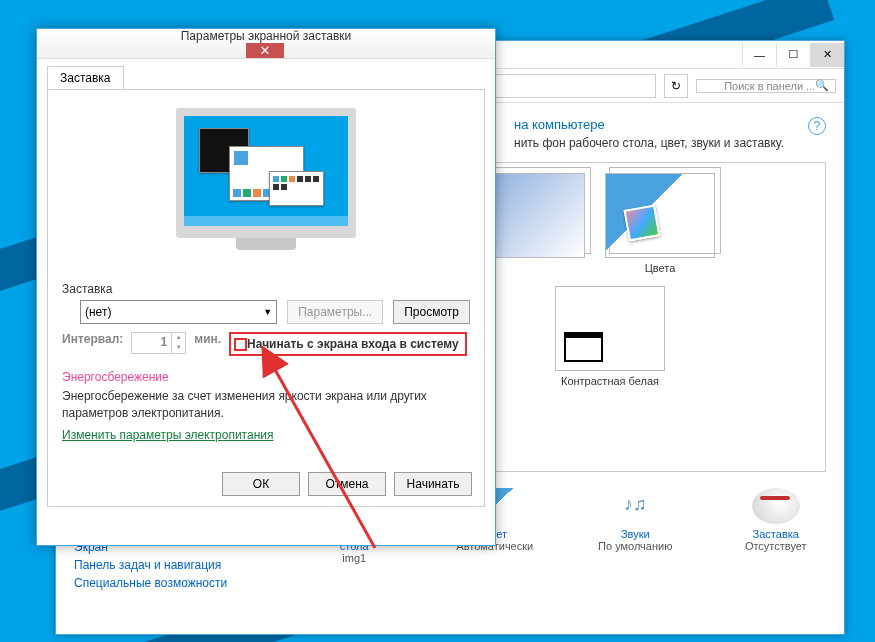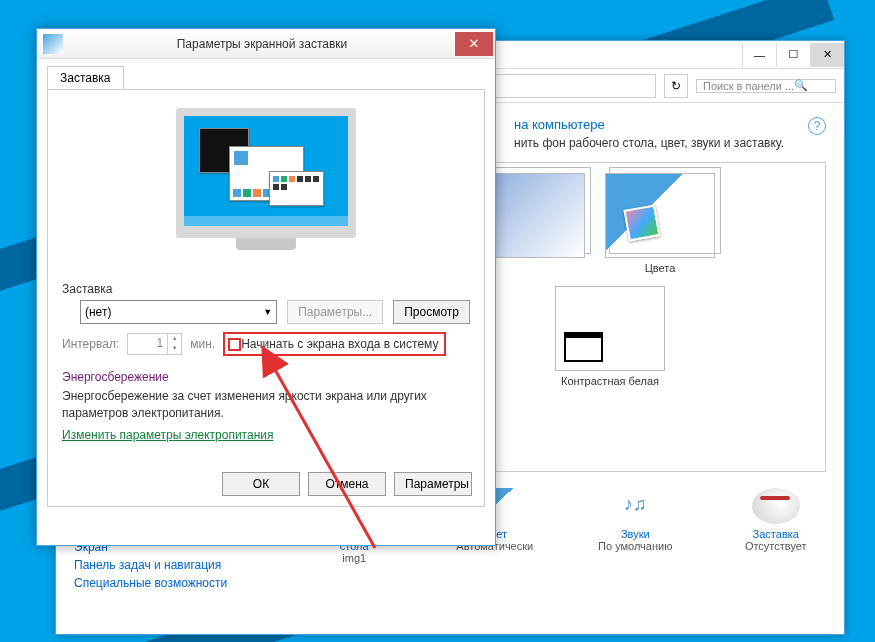--- a/index.html
+++ b/index.html
@@ -12,21 +12,21 @@
 .stripe3 { width: 900px; height: 40px; left: -50px; top: 560px; }
 
 
 .cp-window { position: absolute; left: 55px; top: 40px; width: 790px; height: 595px; background: #fff; border: 1px solid #4aa3df; box-shadow: 0 0 8px rgba(0,0,0,0.3); }
 .cp-titlebar { height: 28px; background: #fff; border-bottom: 1px solid #ddd; display: flex; align-items: center; justify-content: flex-end; }
 .cp-winbtn { width: 34px; height: 24px; border-left: 1px solid #ddd; display: flex; align-items: center; justify-content: center; font-size: 11px; cursor: pointer; }
 .cp-winbtn.close { background: #d9d9d9; }
 .cp-toolbar { height: 34px; border-bottom: 1px solid #ddd; display: flex; align-items: center; padding: 0 8px; gap: 8px; }
 .cp-breadcrumb { flex: 1; height: 24px; border: 1px solid #ccc; display: flex; align-items: center; padding: 0 6px; font-size: 12px; }
 .cp-refresh { width: 24px; height: 24px; border: 1px solid #ccc; display: flex; align-items: center; justify-content: center; font-size: 12px; }
-.cp-search { width: 140px; height: 14px; border: 1px solid #ccc; padding: 0 6px; font-size: 11px; color: #888; display: flex; align-items: center; justify-content: flex-start; }
+.cp-search { width: 140px; height: 14px; border: 1px solid #ccc; padding: 0 6px; font-size: 11px; color: #888; display: flex; align-items: center; justify-content: flex-end; }
 .cp-content { position: relative; padding: 14px 18px; height: calc(100% - 62px); }
 .cp-heading { font-size: 13px; color: #006fb8; margin-bottom: 4px; }
 .cp-subheading { font-size: 12px; color: #333; margin-bottom: 12px; }
 .cp-help { position: absolute; right: 18px; top: 14px; width: 18px; height: 18px; border: 1px solid #4aa3df; border-radius: 50%; color: #4aa3df; font-size: 12px; text-align: center; line-height: 16px; }
 
 .themes-box { border: 1px solid #ccc; padding: 10px; margin-bottom: 10px; height: 310px; overflow: hidden; }
 .theme-row { display: flex; gap: 20px; margin-bottom: 12px; }
 .theme-item { text-align: center; font-size: 11px; color: #333; }
 .theme-thumb { width: 110px; height: 85px; margin-bottom: 4px; position: relative; }
 .theme-thumb.stack::before { content:''; position:absolute; right:-6px; top:-6px; width:100%; height:100%; background:#fff; border:1px solid #bbb; z-index:0;}
@@ -44,21 +44,21 @@
 .cp-bottom-item { text-align: center; font-size: 11px; flex: 1; }
 .cp-bottom-icon { width: 48px; height: 36px; margin: 0 auto 4px; position: relative; }
 .cp-bottom-label { color: #0066cc; text-decoration: none; display: block; }
 .cp-bottom-value { color: #555; font-size: 11px; }
 
 .cp-sidebar-links { position: absolute; left: 18px; bottom: 40px; font-size: 12px; }
 .cp-sidebar-links div { color: #0066cc; margin-bottom: 4px; cursor: pointer; }
 
 
 .ss-dialog { position: absolute; left: 36px; top: 28px; width: 460px; height: 518px; background: #fff; border: 1px solid #4aa3df; box-shadow: 0 0 12px rgba(0,0,0,0.35); z-index: 10; }
-.ss-titlebar { height: 30px; background: linear-gradient(to bottom, #fff, #f0f0f0); display: flex; align-items: center; border-bottom: 1px solid #ddd; }
+.ss-titlebar { height: 30px; background: linear-gradient(to bottom, #fff, #f0f0f0); display: flex; align-items: center; border-bottom: 1px solid #ddd; flex-direction: column; }
 .ss-title-icon { width: 20px; height: 20px; margin: 0 6px; background: linear-gradient(135deg,#4aa3df,#fff); }
 .ss-title { flex: 1; font-size: 12px; text-align: center; color: #333; }
 .ss-close { width: 38px; height: 24px; background: #c75050; color: #fff; display: flex; align-items: center; justify-content: center; font-size: 13px; margin-right: 2px; cursor: pointer; }
 .ss-body { padding: 6px 10px; }
 .ss-tab { display: inline-block; padding: 4px 12px; border: 1px solid #ccc; border-bottom: 1px solid #fff; font-size: 12px; position: relative; top: 1px; background: #fff; }
 .ss-panel { border: 1px solid #ccc; padding: 12px 14px 12px 14px; height: 418px; position: relative; }
 
 .ss-monitor { width: 200px; height: 160px; margin: 6px auto 14px; position: relative; }
 .ss-monitor-frame { width: 180px; height: 130px; border: 8px solid #d8d8d8; border-bottom-width: 12px; border-radius: 3px; background: #00a2e8; margin: 0 auto; position: relative; overflow: hidden; }
 .ss-monitor-stand { width: 60px; height: 12px; background: #c8c8c8; margin: 0 auto; border-radius: 0 0 4px 4px; }
@@ -79,31 +79,31 @@
 .mw3-icons span:nth-child(3){background:#e84;}
 .ss-taskbar { position:absolute; left:0; right:0; bottom:0; height:10px; background:rgba(255,255,255,0.3);}
 
 .ss-label { font-size: 12px; color: #333; margin-bottom: 4px; display: block; }
 .ss-controls-row { display: flex; gap: 10px; align-items: center; margin-bottom: 8px; padding-left: 18px; }
 .ss-select { flex: 1; height: 24px; border: 1px solid #888; font-size: 12px; padding: 0 4px; display: flex; align-items: center; justify-content: space-between; background: #fff; }
 .ss-select-arrow { font-size: 9px; }
 .ss-btn { height: 24px; padding: 0 10px; border: 1px solid #999; background: #f0f0f0; font-size: 12px; cursor: pointer; }
 .ss-btn.disabled { color: #999; border-color: #ccc; background: #f7f7f7; }
 
-.ss-interval-row { display: flex; align-items: center; gap: 8px; font-size: 12px; color: #888; }
+.ss-interval-row { display: flex; align-items: flex-start; gap: 8px; font-size: 12px; color: #888; font-weight: bold; }
 .ss-spinner { width: 55px; height: 22px; border: 1px solid #ccc; display: flex; }
 .ss-spinner-val { flex: 1; text-align: right; padding: 2px 4px; color: #888; }
 .ss-spinner-btns { width: 14px; display: flex; flex-direction: column; border-left: 1px solid #ccc; }
 .ss-spinner-btn { flex: 1; font-size: 6px; text-align: center; line-height: 9px; }
 .ss-checkbox { width: 13px; height: 13px; border: 2px solid #e03030; }
 .ss-checkbox-label { font-size: 12px; color: #333; }
 .ss-highlight { border: 2px solid #e03030; padding: 3px 6px 3px 3px; display: inline-flex; align-items: center; gap: 0; position: relative; }
 
 .ss-group { margin-top: 14px; }
-.ss-group-title { font-size: 12px; color: #701a75; margin-bottom: 4px; }
+.ss-group-title { font-size: 12px; color: #ec4899; margin-bottom: 4px; }
 .ss-group-text { font-size: 12px; color: #333; line-height: 1.4; }
 .ss-link { color: #15803d; text-decoration: underline; font-size: 12px; cursor: pointer; display: inline-block; margin-top: 6px; }
 
 .ss-footer { position: absolute; right: 12px; bottom: 10px; display: flex; gap: 8px; }
 .ss-footer .ss-btn { width: 78px; }
 
 
 .red-arrow { position: absolute; z-index: 20; pointer-events: none; }
 .red-arrow svg { overflow: visible; }
 
@@ -274,21 +274,21 @@
 
       <div class="ss-group">
         <div class="ss-group-title">Энергосбережение</div>
         <div class="ss-group-text">Энергосбережение за счет изменения яркости экрана или других параметров электропитания.</div>
         <span class="ss-link">Изменить параметры электропитания</span>
       </div>
 
       <div class="ss-footer">
         <button class="ss-btn">ОК</button>
         <button class="ss-btn">Отмена</button>
-        <button class="ss-btn">Параметры</button>
+        <button class="ss-btn">Начинать</button>
       </div>
     </div>
   </div>
 </div>
 
 <div class="red-arrow" style="left:265px; top:358px;">
   <svg width="160" height="200">
     <defs>
       <marker id="ah" markerWidth="10" markerHeight="10" refX="2" refY="5" orient="auto">
         <path d="M0,0 L10,5 L0,10 Z" fill="#e03030"></path>

